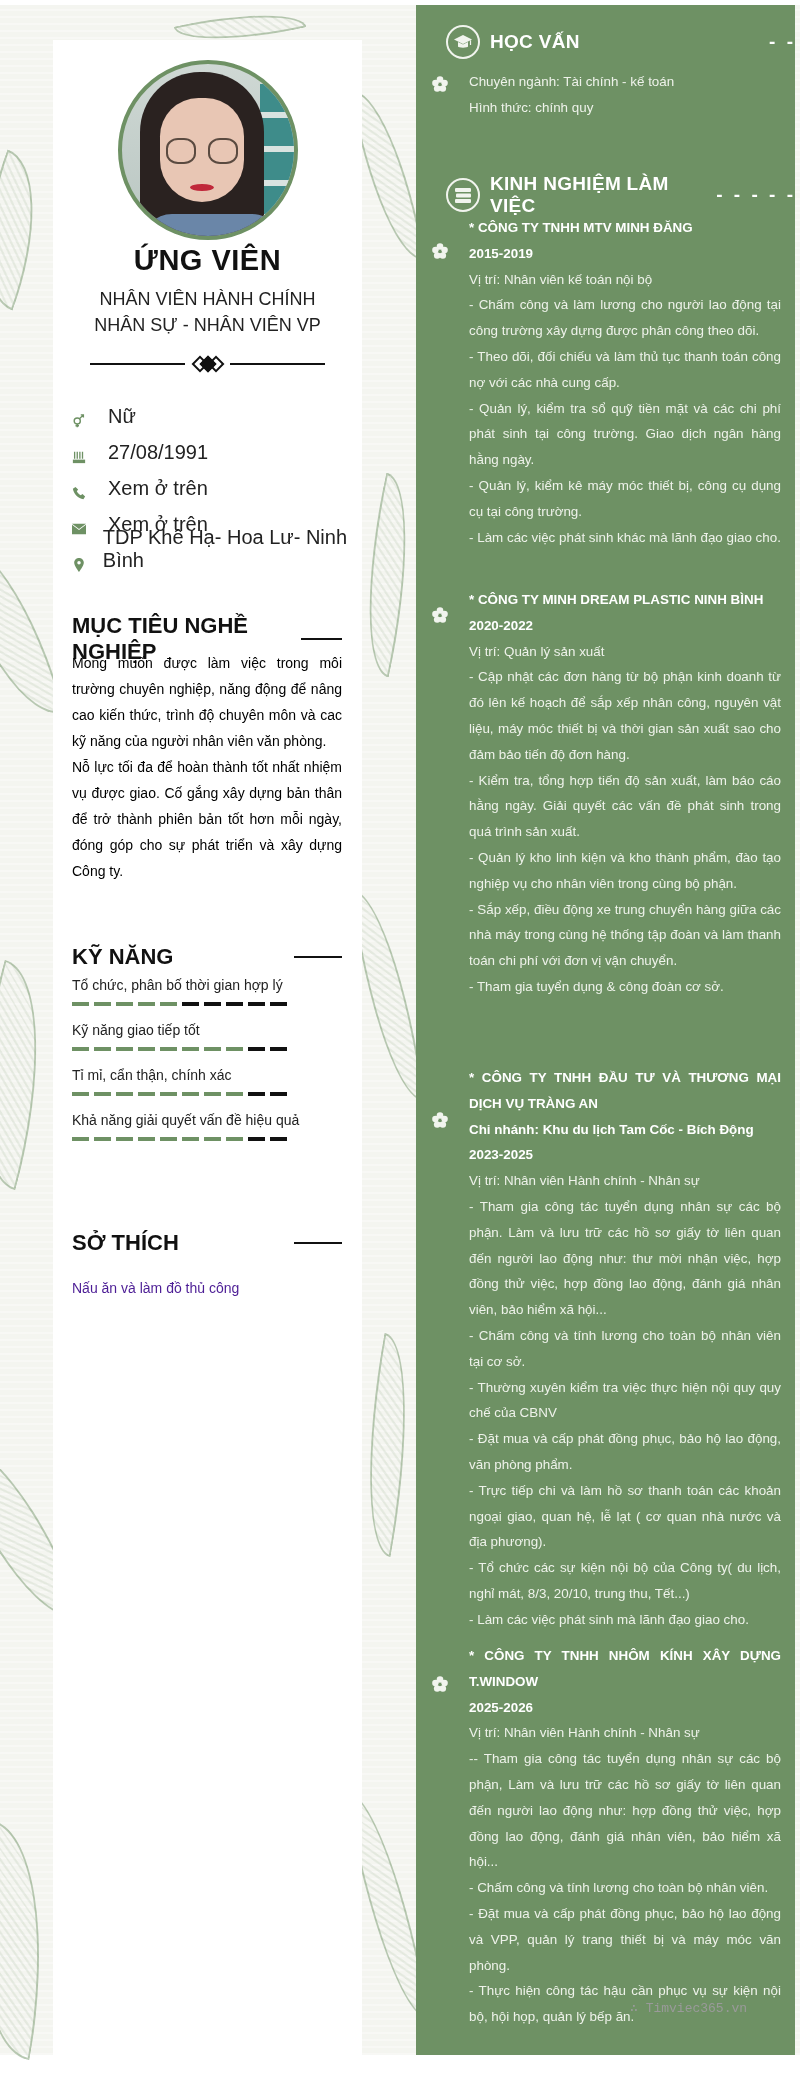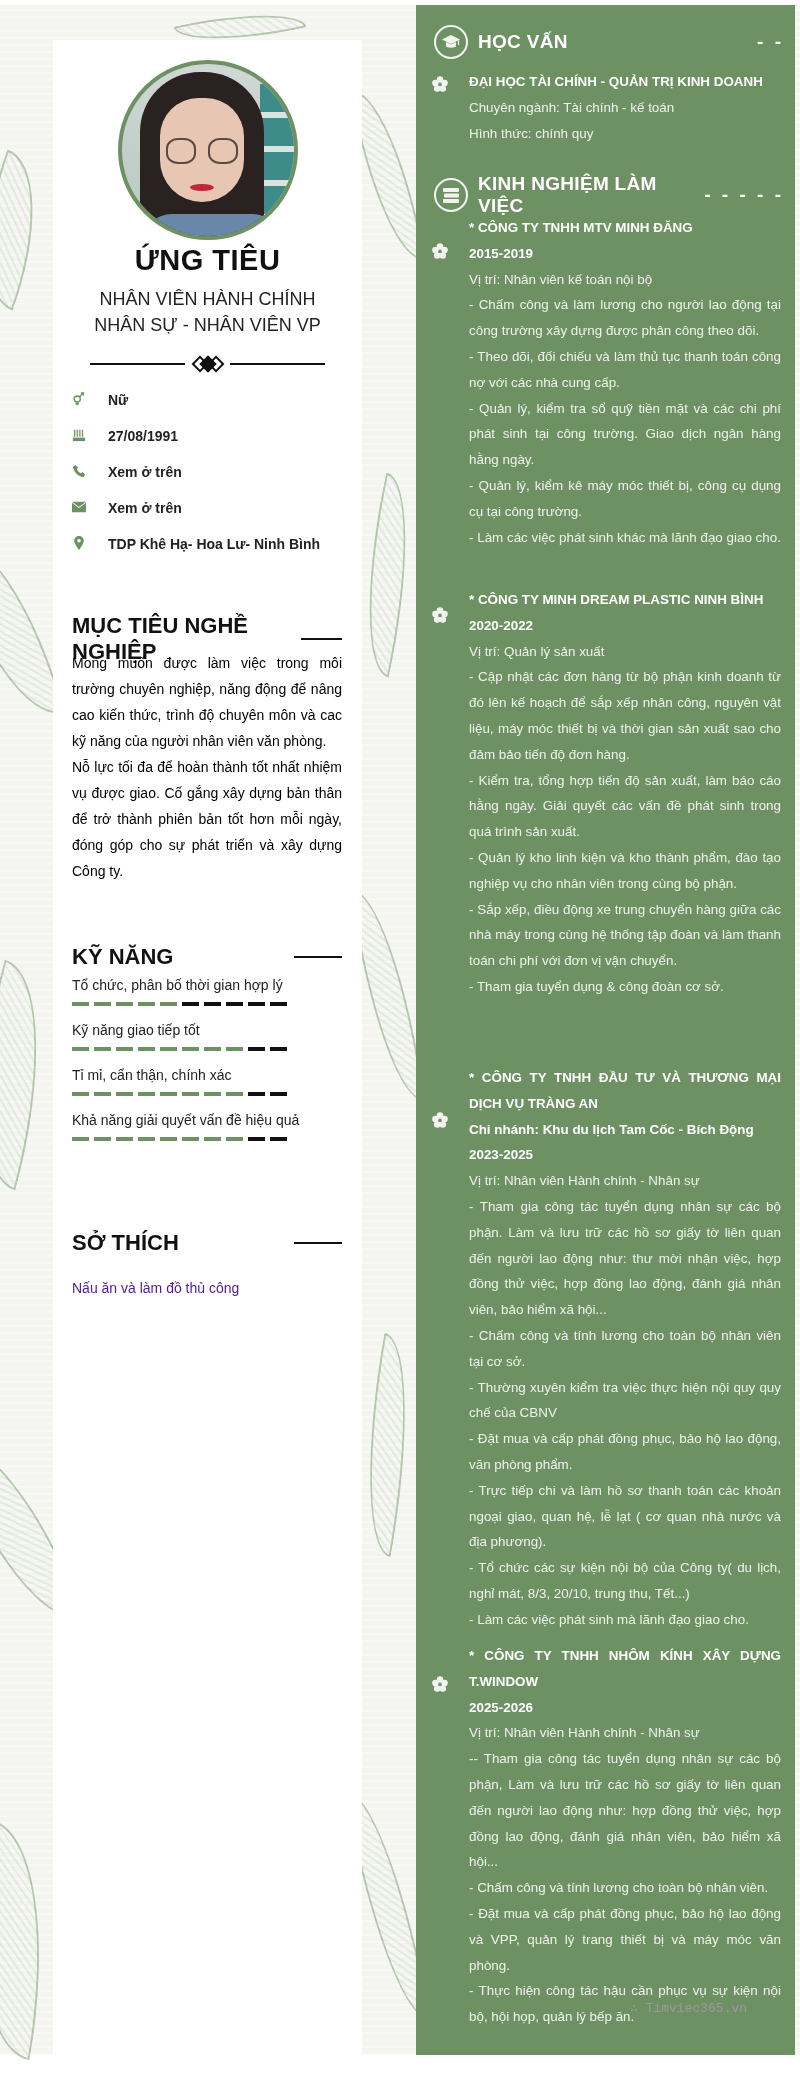--- a/index.html
+++ b/index.html
@@ -45,21 +45,21 @@
   }
   .divider { position: absolute; left: 90px; top: 354px; width: 235px; height: 20px; }
   .divider .line-l, .divider .line-r { position: absolute; top: 9px; height: 2px; background: #111; width: 95px; }
   .divider .line-l { left: 0; } .divider .line-r { right: 0; }
   .divider .diamonds { position: absolute; left: 100px; top: 0; width: 36px; height: 20px; }
   .dmd { position: absolute; top: 4px; width: 12px; height: 12px; transform: rotate(45deg); border: 2px solid #111; background: #fff; }
   .dmd.mid { background: #111; left: 12px; }
   .dmd.l { left: 4px; } .dmd.r { left: 20px; }
 
   .info-list { position: absolute; left: 72px; top: 392px; width: 280px; }
-  .info-item { display: flex; align-items: flex-start; height: 36px; font-size: 14px; color: #222; font-weight: bold; }
+  .info-item { display: flex; align-items: flex-end; height: 36px; font-size: 20px; color: #222; }
   .info-item .ico { width: 36px; display: flex; align-items: center; color: #6e9164; }
   .info-item .ico svg { width: 14px; height: 14px; fill: #6e9164; }
 
   .sec-title {
     position: absolute; left: 72px; width: 270px; font-size: 22px; font-weight: bold; color: #111;
     display: flex; align-items: center; justify-content: space-between;
   }
   .sec-title .rule { width: 48px; height: 2px; background: #111; }
 
   .objective {
@@ -74,21 +74,21 @@
   .skill-bar { display: flex; gap: 5px; height: 4px; margin-top: 4px; }
   .skill-bar span { width: 17px; height: 4px; background: #111; }
   .skill-bar span.on { background: #6e9164; }
 
   .hobby { position: absolute; left: 72px; top: 1280px; font-size: 14px; color: #4c1d95; }
 
   .right-panel {
     position: absolute; left: 416px; top: 5px; width: 379px; height: 2050px;
     background: #6e9164; color: #f1f4ee;
   }
-  .rsec-head { position: absolute; left: 18px; width: 350px; display: flex; align-items: center; }
+  .rsec-head { position: absolute; left: 30px; width: 350px; display: flex; align-items: center; }
   .rsec-head .circ {
     width: 34px; height: 34px; border-radius: 50%; border: 2px solid #f1f4ee;
     display: flex; align-items: center; justify-content: center; margin-right: 10px;
   }
   .rsec-head .circ svg { width: 20px; height: 20px; fill: #f1f4ee; }
   .rsec-head .title { font-size: 19px; font-weight: bold; color: #fff; letter-spacing: 0.3px; flex: 1; }
   .rsec-head .dashes { font-size: 19px; font-weight: bold; letter-spacing: 3px; color: #fff; }
 
   .entry { position: absolute; left: 0; width: 379px; }
   .entry .flower { position: absolute; left: 16px; width: 16px; height: 16px; }
@@ -123,21 +123,21 @@
 <div class="avatar" aria-label="avatar">
   <div class="boxes"></div>
   <div class="hair"></div>
   <div class="face"></div>
   <div class="glasses-l"></div>
   <div class="glasses-r"></div>
   <div class="lips"></div>
   <div class="shirt"></div>
 </div>
 
-<div class="name">ỨNG TIÊU</div>
+<div class="name">ỨNG VIÊN</div>
 <div class="job-title">
   <div>NHÂN VIÊN HÀNH CHÍNH</div>
   <div>NHÂN SỰ - NHÂN VIÊN VP</div>
 </div>
 
 <div class="divider">
   <div class="line-l"></div>
   <div class="diamonds">
     <div class="dmd l"></div>
       <div class="dmd r"></div>
@@ -294,21 +294,20 @@
       <g fill="#f1f4ee">
           <circle cx="8" cy="3.5" r="3.3"></circle>
           <circle cx="12.5" cy="7" r="3.3"></circle>
           <circle cx="10.8" cy="12.5" r="3.3"></circle>
           <circle cx="5.2" cy="12.5" r="3.3"></circle>
           <circle cx="3.5" cy="7" r="3.3"></circle>
         </g>
         <circle cx="8" cy="8.5" r="1.6" fill="#6e9164"></circle>
     </svg>
     <div class="body">
-      <span class="line head">ĐẠI HỌC TÀI CHÍNH - QUẢN TRỊ KINH DOANH</span>
       <span class="line">Chuyên ngành: Tài chính - kế toán</span>
       <span class="line">Hình thức: chính quy</span>
     </div>
   </div>
 
   <div class="rsec-head" style="top:168px;">
     <span class="circ">
       <svg viewBox="0 0 20 20">
           <rect x="2" y="3" width="16" height="4" rx="1"></rect>
           <rect x="3" y="8.5" width="15" height="4" rx="1"></rect>

